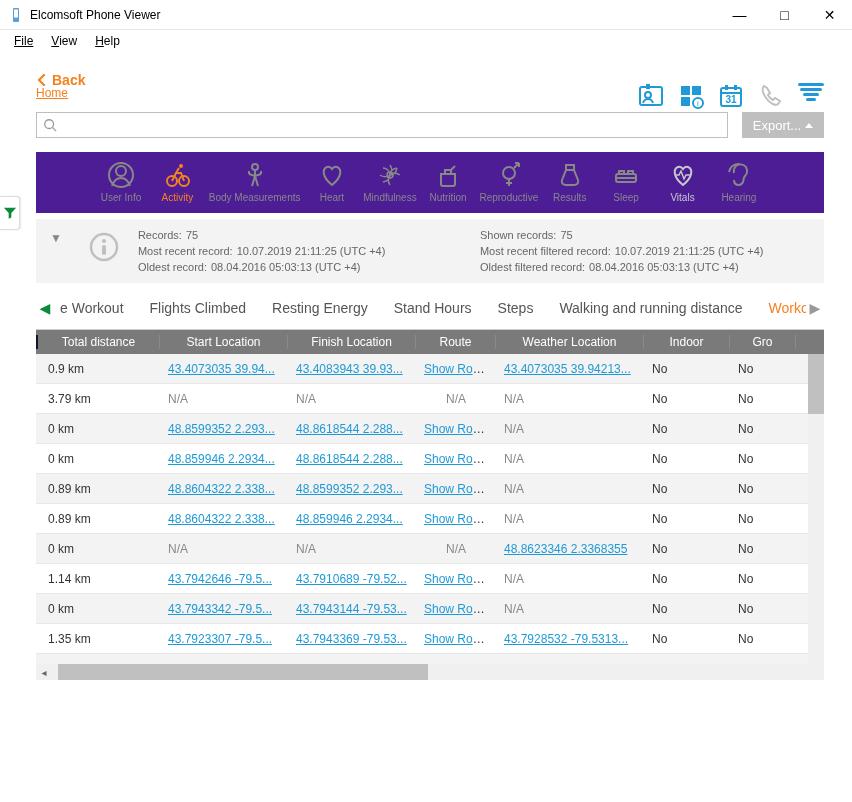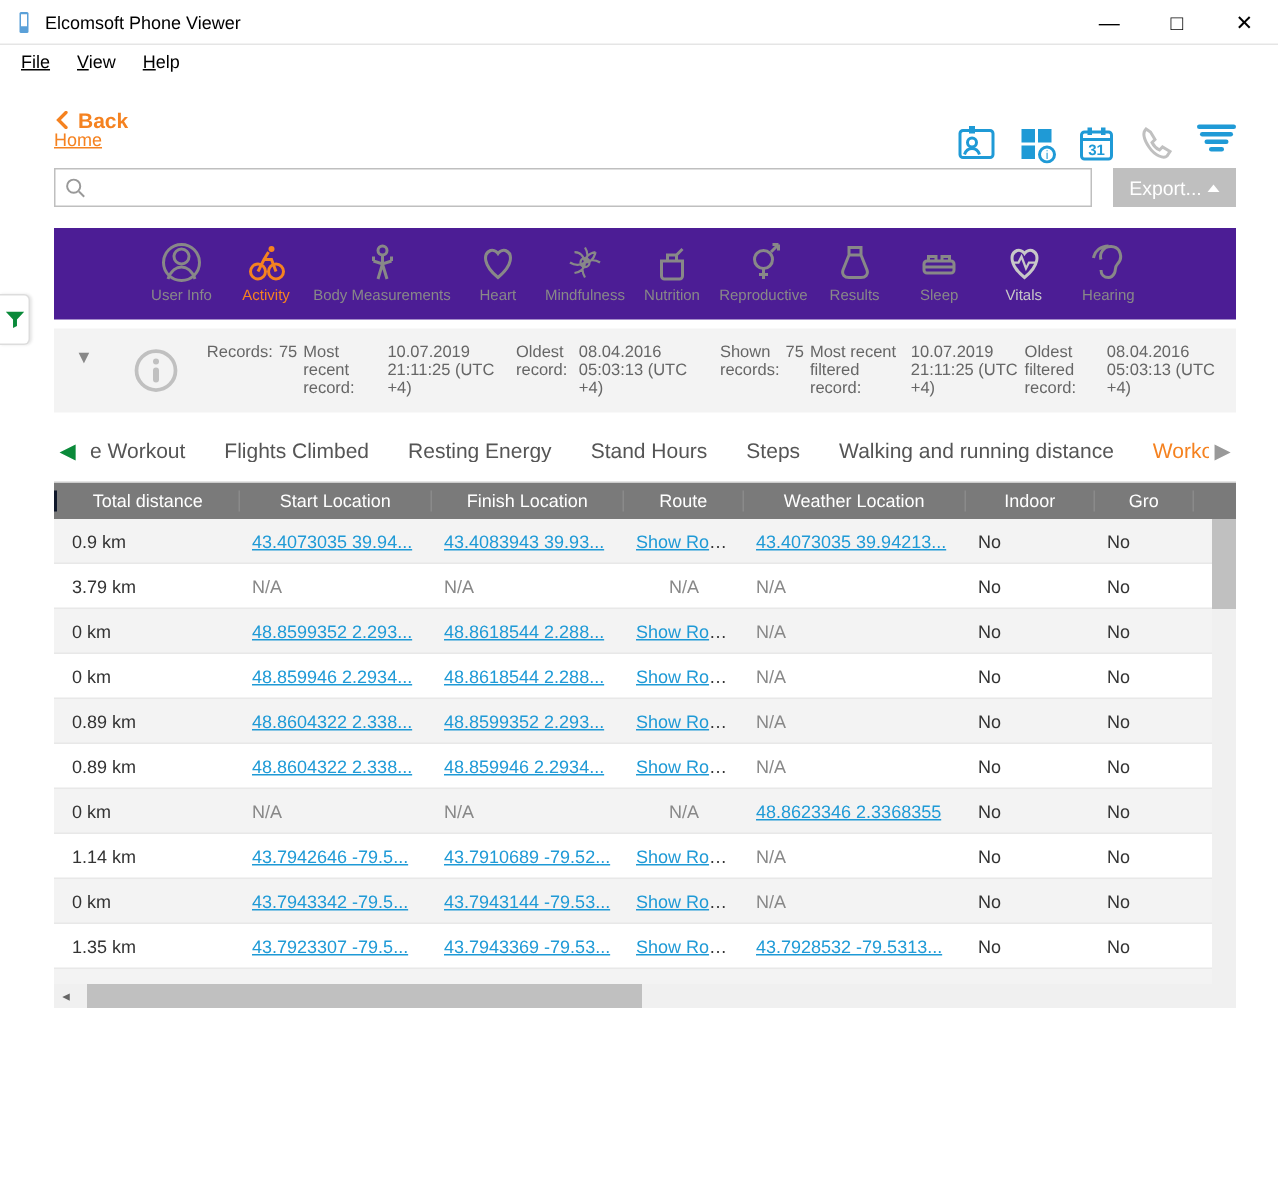--- a/index.html
+++ b/index.html
@@ -51,21 +51,21 @@
   .cat { display: flex; flex-direction: column; align-items: center; gap: 4px; cursor: pointer; color: #888; font-size: 10px; min-width: 50px; text-align:center;}
   .cat svg { width: 26px; height: 26px; }
   .cat.active { color: #f58220; }
   .cat.active svg { color: #f58220; }
   .cat.muted { color: #c8c8c8; }
   .cat.muted svg { color: #c8c8c8; }
 
   .statsrow { background: #f3f3f3; margin-top: 6px; padding: 10px 14px; display: flex; gap: 12px; font-size: 11px; color: #666; align-items: flex-start; }
   .statsrow .chev { color: #888; font-size: 12px; cursor: pointer; margin-top:2px;}
   .statsrow .info-ic { width: 32px; height: 32px; color: #c0c0c0; margin: 2px 6px 0 14px; flex-shrink:0;}
-  .statsrow .col { flex: 1; display: flex; flex-direction: row; gap: 4px; }
+  .statsrow .col { flex: 1; display: flex; flex-direction: column; gap: 4px; }
   .statsrow .row { display:flex; gap:4px;}
   .statsrow b { font-weight: normal; color:#666; }
 
   .tabsrow { display: flex; align-items: center; height: 38px; font-size: 14px; color: #555; position: relative; margin-top: 6px; }
   .tabsrow .arrow { width: 18px; display: flex; justify-content: center; cursor: pointer; color: #0a8a3a; font-size: 14px;}
   .tabsrow .arrow.right { color: #999; }
   .tabsrow .tabs { flex: 1; display: flex; gap: 26px; overflow: hidden; padding: 0 6px; white-space: nowrap;}
   .tabsrow .tab { cursor: pointer; }
   .tabsrow .tab.active { color: #f58220; }
 

